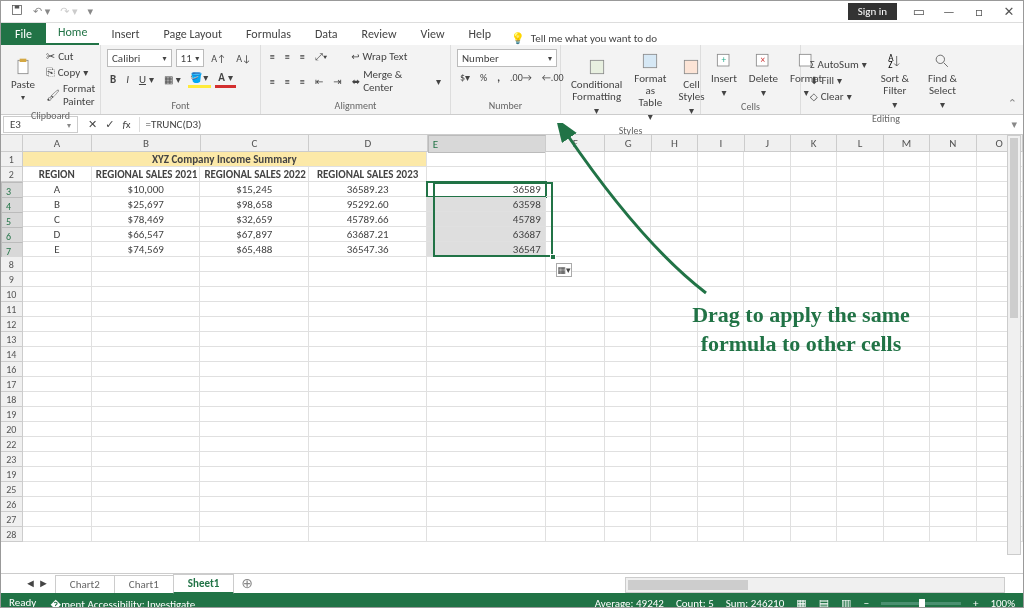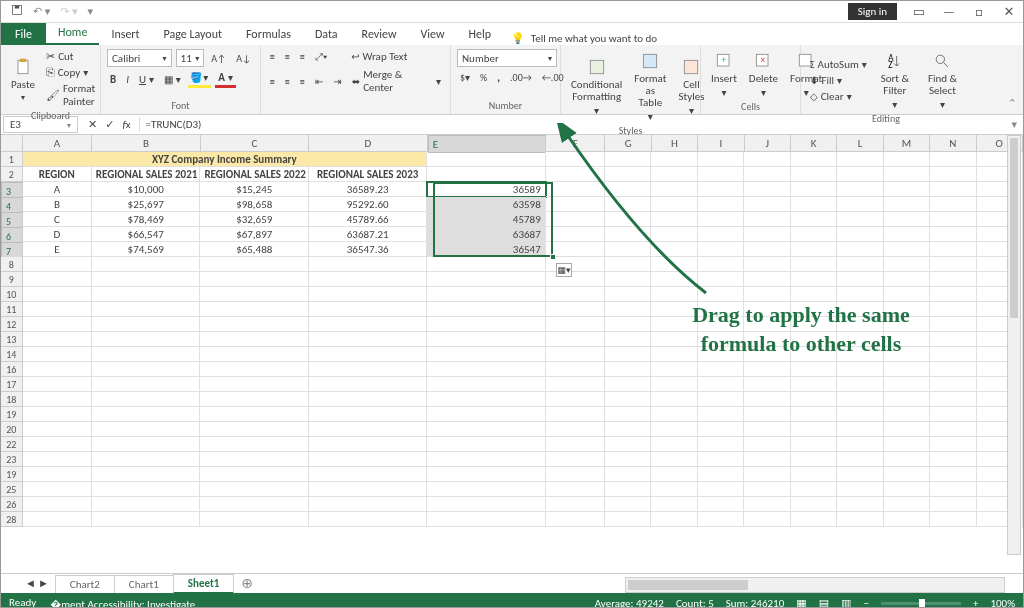--- a/index.html
+++ b/index.html
@@ -170,20 +170,21 @@
       </div>
       <div class="rrow">
         <span class="smbtn">≡</span>
         <span class="smbtn">≡</span>
         <span class="smbtn">≡</span>
         <span class="smbtn">⇤</span>
         <span class="smbtn">⇥</span>
         <span class="smbtn">⬌ <span>Merge &amp; Center</span> ▾</span>
       </div>
     </div>
+    <div class="rgroup-label">Alignment</div>
   </div>
 
   <div class="rgroup" style="width:110px">
     <div style="display:flex;flex-direction:column;gap:3px">
       <div class="sel" style="width:100px">
           <span>Number</span>
           <span style="font-size:8px">▾</span>
         </div>
       <div class="rrow">
         <span class="smbtn">$▾</span>
@@ -709,20 +710,38 @@
         <div class="cell" style="width: 47px;"></div>
         <div class="cell" style="width: 47px;"></div>
         <div class="cell" style="width: 47px;"></div>
         <div class="cell" style="width: 47px;"></div>
         <div class="cell" style="width: 47px;"></div>
         <div class="cell" style="width: 47px;"></div>
         <div class="cell" style="width: 47px;"></div>
         <div class="cell" style="width: 47px;"></div>
       </div>
       <div class="row">
+        <div class="rowhead">27</div>
+        <div class="cell" style="width: 70px;"></div>
+        <div class="cell" style="width: 110px;"></div>
+        <div class="cell" style="width: 110px;"></div>
+        <div class="cell" style="width: 120px;"></div>
+        <div class="cell" style="width: 120px;"></div>
+        <div class="cell" style="width: 60px;"></div>
+        <div class="cell" style="width: 47px;"></div>
+        <div class="cell" style="width: 47px;"></div>
+        <div class="cell" style="width: 47px;"></div>
+        <div class="cell" style="width: 47px;"></div>
+        <div class="cell" style="width: 47px;"></div>
+        <div class="cell" style="width: 47px;"></div>
+        <div class="cell" style="width: 47px;"></div>
+        <div class="cell" style="width: 47px;"></div>
+        <div class="cell" style="width: 47px;"></div>
+      </div>
+      <div class="row">
         <div class="rowhead">28</div>
         <div class="cell" style="width: 70px;"></div>
         <div class="cell" style="width: 110px;"></div>
         <div class="cell" style="width: 110px;"></div>
         <div class="cell" style="width: 120px;"></div>
         <div class="cell" style="width: 120px;"></div>
         <div class="cell" style="width: 60px;"></div>
         <div class="cell" style="width: 47px;"></div>
         <div class="cell" style="width: 47px;"></div>
         <div class="cell" style="width: 47px;"></div>

